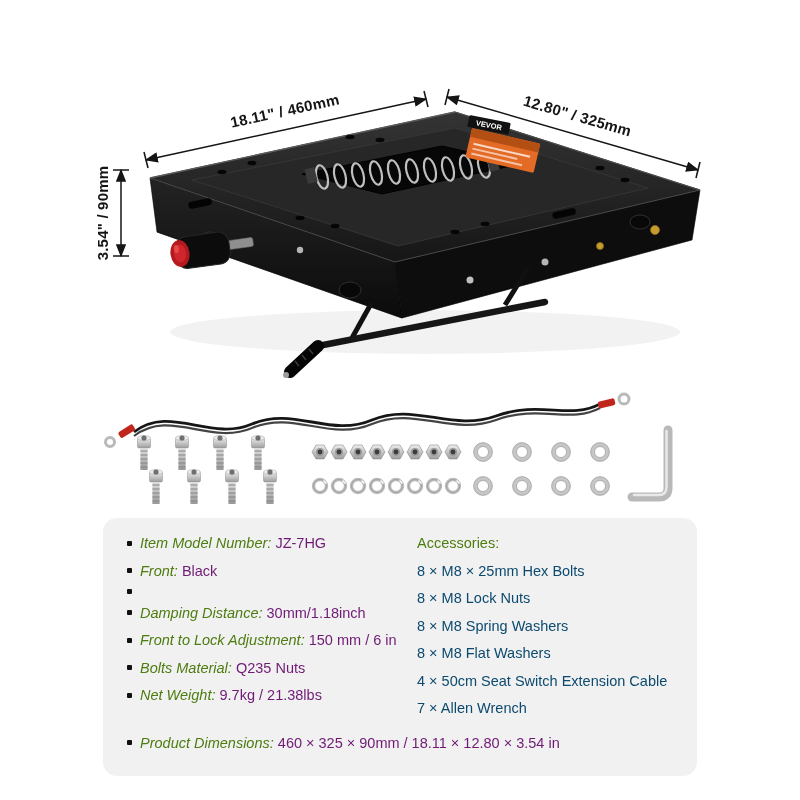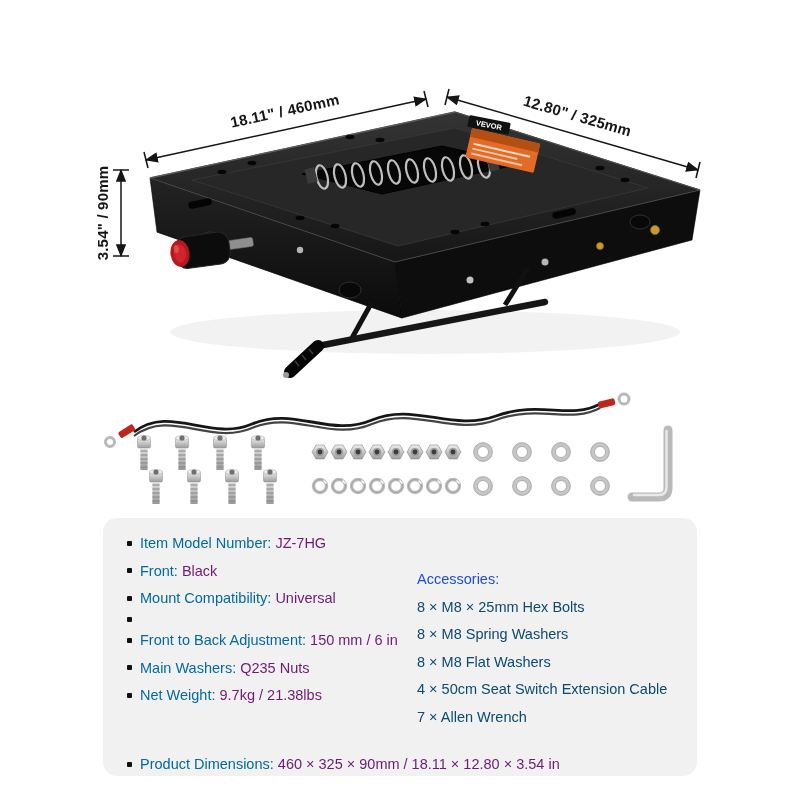--- a/index.html
+++ b/index.html
@@ -8,25 +8,25 @@
   .illustration{position:absolute;left:0;top:0;}
   .dim-text{font-size:15px;font-weight:700;fill:#151515;letter-spacing:.2px;}
   .panel{position:absolute;left:103px;top:518px;width:594px;height:258px;
          background:#f1f1f2;border-radius:14px;box-sizing:border-box;padding:16px 0 0 24px;}
   .cols{display:flex;}
   .col-left{width:290px;flex:none;}
   .col-right{flex:1;min-width:0;}
   .spec-row{display:flex;align-items:center;margin-bottom:9.5px;font-size:14.5px;
             line-height:18px;white-space:nowrap;}
   .bullet{width:5px;height:5px;background:#111;border-radius:1px;margin-right:8px;flex:none;}
-  .spec-label{color:#0369a1;}
+  .spec-label{color:#4d7c0f;font-style:italic;}
   .spec-value{color:#701a75;}
-  .acc-title{color:#1d4ed8;margin-top:36px;}
+  .acc-title{color:#4d7c0f;}
   .acc-item{color:#0c4a6e;}
-  .dims-row{margin-top:20px;}
+  .dims-row{margin-top:7px;}
 </style>
 </head>
 <body>
 
 <div class="stage">
 
   <svg class="illustration" width="800" height="512" viewBox="0 0 800 512">
     <defs>
       <linearGradient id="gPlate" x1="0" y1="0" x2="0" y2="1">
         <stop offset="0" stop-color="#343434"></stop>
@@ -246,45 +246,48 @@
         <div class="spec-row">
           <span class="bullet"></span>
           <span><span class="spec-label">Item Model Number: </span><span class="spec-value">JZ-7HG</span></span>
         </div>
         <div class="spec-row">
           <span class="bullet"></span>
           <span><span class="spec-label">Front: </span><span class="spec-value">Black</span></span>
         </div>
         <div class="spec-row">
           <span class="bullet"></span>
-          <span><span class="spec-label">Mount Compatibility: </span><span class="spec-value">Universal</span></span>
-        </div>
-        <div class="spec-row">
-          <span class="bullet"></span>
-        </div>
-        <div class="spec-row">
-          <span class="bullet"></span>
-          <span><span class="spec-label">Front to Back Adjustment: </span><span class="spec-value">150 mm / 6 in</span></span>
-        </div>
-        <div class="spec-row">
-          <span class="bullet"></span>
-          <span><span class="spec-label">Main Washers: </span><span class="spec-value">Q235 Nuts</span></span>
+        </div>
+        <div class="spec-row">
+          <span class="bullet"></span>
+          <span><span class="spec-label">Damping Distance: </span><span class="spec-value">30mm/1.18inch</span></span>
+        </div>
+        <div class="spec-row">
+          <span class="bullet"></span>
+          <span><span class="spec-label">Front to Lock Adjustment: </span><span class="spec-value">150 mm / 6 in</span></span>
+        </div>
+        <div class="spec-row">
+          <span class="bullet"></span>
+          <span><span class="spec-label">Bolts Material: </span><span class="spec-value">Q235 Nuts</span></span>
         </div>
         <div class="spec-row">
           <span class="bullet"></span>
           <span><span class="spec-label">Net Weight: </span><span class="spec-value">9.7kg / 21.38lbs</span></span>
         </div>
       </div>
 
       <div class="col-right">
         <div class="spec-row">
           <span class="acc-title">Accessories:</span>
         </div>
         <div class="spec-row">
           <span class="acc-item">8 × M8 × 25mm Hex Bolts</span>
+        </div>
+        <div class="spec-row">
+          <span class="acc-item">8 × M8 Lock Nuts</span>
         </div>
         <div class="spec-row">
           <span class="acc-item">8 × M8 Spring Washers</span>
         </div>
         <div class="spec-row">
           <span class="acc-item">8 × M8 Flat Washers</span>
         </div>
         <div class="spec-row">
           <span class="acc-item">4 × 50cm Seat Switch Extension Cable</span>
         </div>

